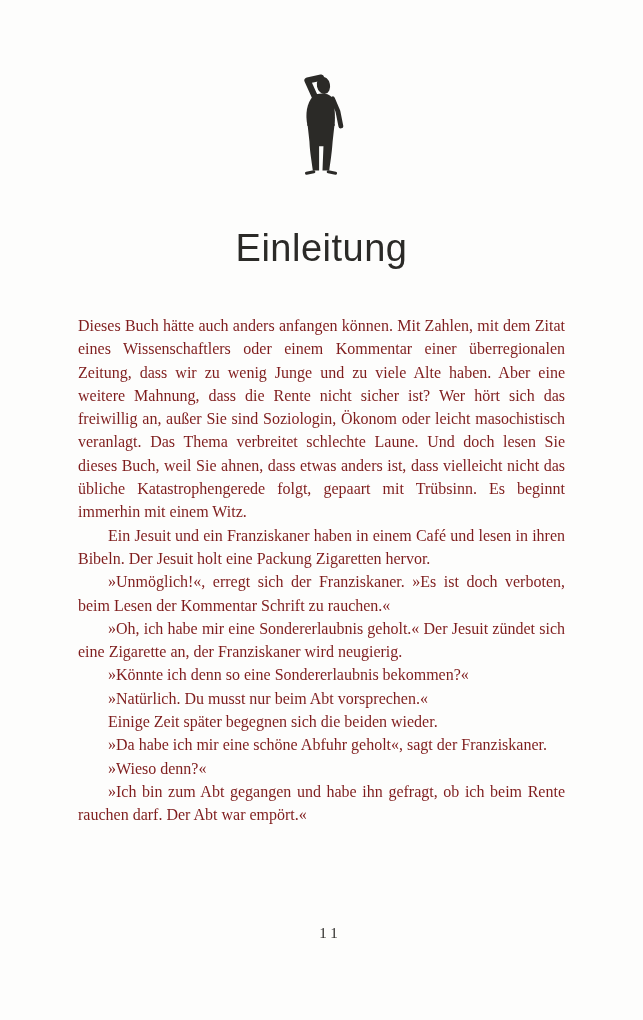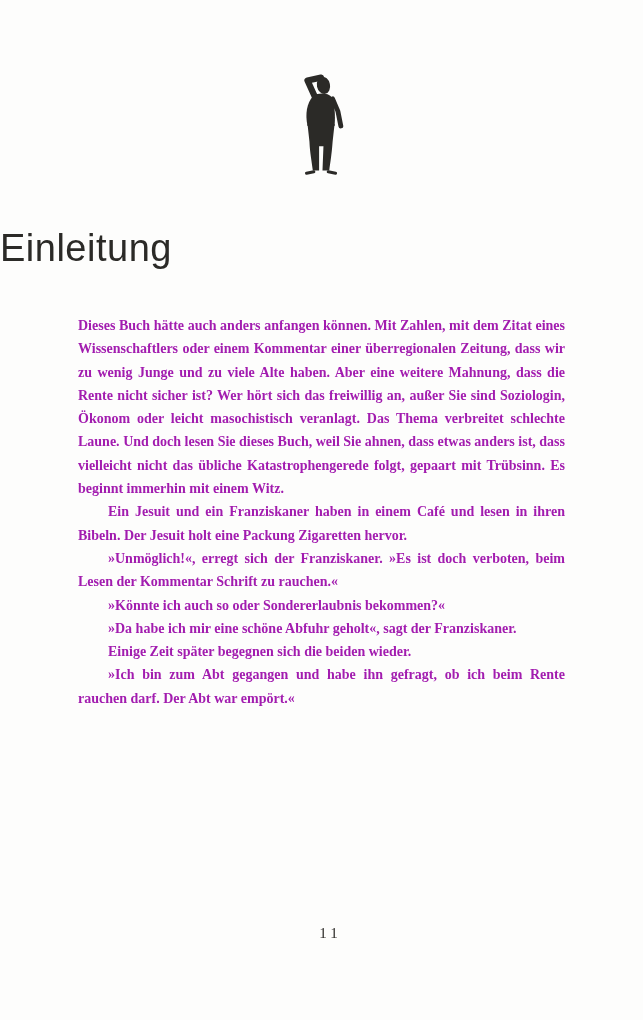--- a/index.html
+++ b/index.html
@@ -27,37 +27,37 @@
   .figure-wrap svg {
     width: 58px;
     height: 112px;
     display: block;
   }
   .chapter-title {
     position: absolute;
     top: 201px;
     left: 0;
     width: 643px;
+    text-align: center;
     font-family: "Liberation Sans", "DejaVu Sans", sans-serif;
     font-size: 38px;
     font-weight: 500;
     letter-spacing: 0.5px;
     color: #2b2a27;
     line-height: 1.2;
   }
   .body-text {
     position: absolute;
     top: 314px;
     left: 78px;
     width: 487px;
-    font-size: 14px;
+    font-size: 16px;
     line-height: 23.3px;
     text-align: justify;
-    color: #a21caf;
-    font-weight: bold;
+    color: #7f1d1d;
   }
   .body-text p.para {
     margin: 0;
     padding: 0;
     text-indent: 0;
   }
   .body-text p.para.indent {
     text-indent: 30px;
   }
   .page-number {
@@ -108,21 +108,24 @@
       </svg>
     </span>
   </div>
 
   <h1 class="chapter-title">Einleitung</h1>
 
   <div class="body-text">
       <p class="para">Dieses Buch hätte auch anders anfangen können. Mit Zahlen, mit dem Zitat eines Wissenschaftlers oder einem Kommentar einer überregionalen Zeitung, dass wir zu wenig Junge und zu viele Alte haben. Aber eine weitere Mahnung, dass die Rente nicht sicher ist? Wer hört sich das freiwillig an, außer Sie sind Soziologin, Ökonom oder leicht masochistisch veranlagt. Das Thema verbreitet schlechte Laune. Und doch lesen Sie dieses Buch, weil Sie ahnen, dass etwas anders ist, dass vielleicht nicht das übliche Katastrophengerede folgt, gepaart mit Trübsinn. Es beginnt immerhin mit einem Witz.</p>
       <p class="para indent">Ein Jesuit und ein Franziskaner haben in einem Café und lesen in ihren Bibeln. Der Jesuit holt eine Packung Zigaretten hervor.</p>
       <p class="para indent">»Unmöglich!«, erregt sich der Franziskaner. »Es ist doch verboten, beim Lesen der Kommentar Schrift zu rauchen.«</p>
-      <p class="para indent">»Könnte ich auch so oder Sondererlaubnis bekommen?«</p>
+      <p class="para indent">»Oh, ich habe mir eine Sondererlaubnis geholt.« Der Jesuit zündet sich eine Zigarette an, der Franziskaner wird neugierig.</p>
+      <p class="para indent">»Könnte ich denn so eine Sondererlaubnis bekommen?«</p>
+      <p class="para indent">»Natürlich. Du musst nur beim Abt vorsprechen.«</p>
+      <p class="para indent">Einige Zeit später begegnen sich die beiden wieder.</p>
       <p class="para indent">»Da habe ich mir eine schöne Abfuhr geholt«, sagt der Franziskaner.</p>
-      <p class="para indent">Einige Zeit später begegnen sich die beiden wieder.</p>
+      <p class="para indent">»Wieso denn?«</p>
       <p class="para indent">»Ich bin zum Abt gegangen und habe ihn gefragt, ob ich beim Rente rauchen darf. Der Abt war empört.«</p>
     </div>
 
   <div class="page-number">11</div>
 
 </div>
 
 </body></html>

